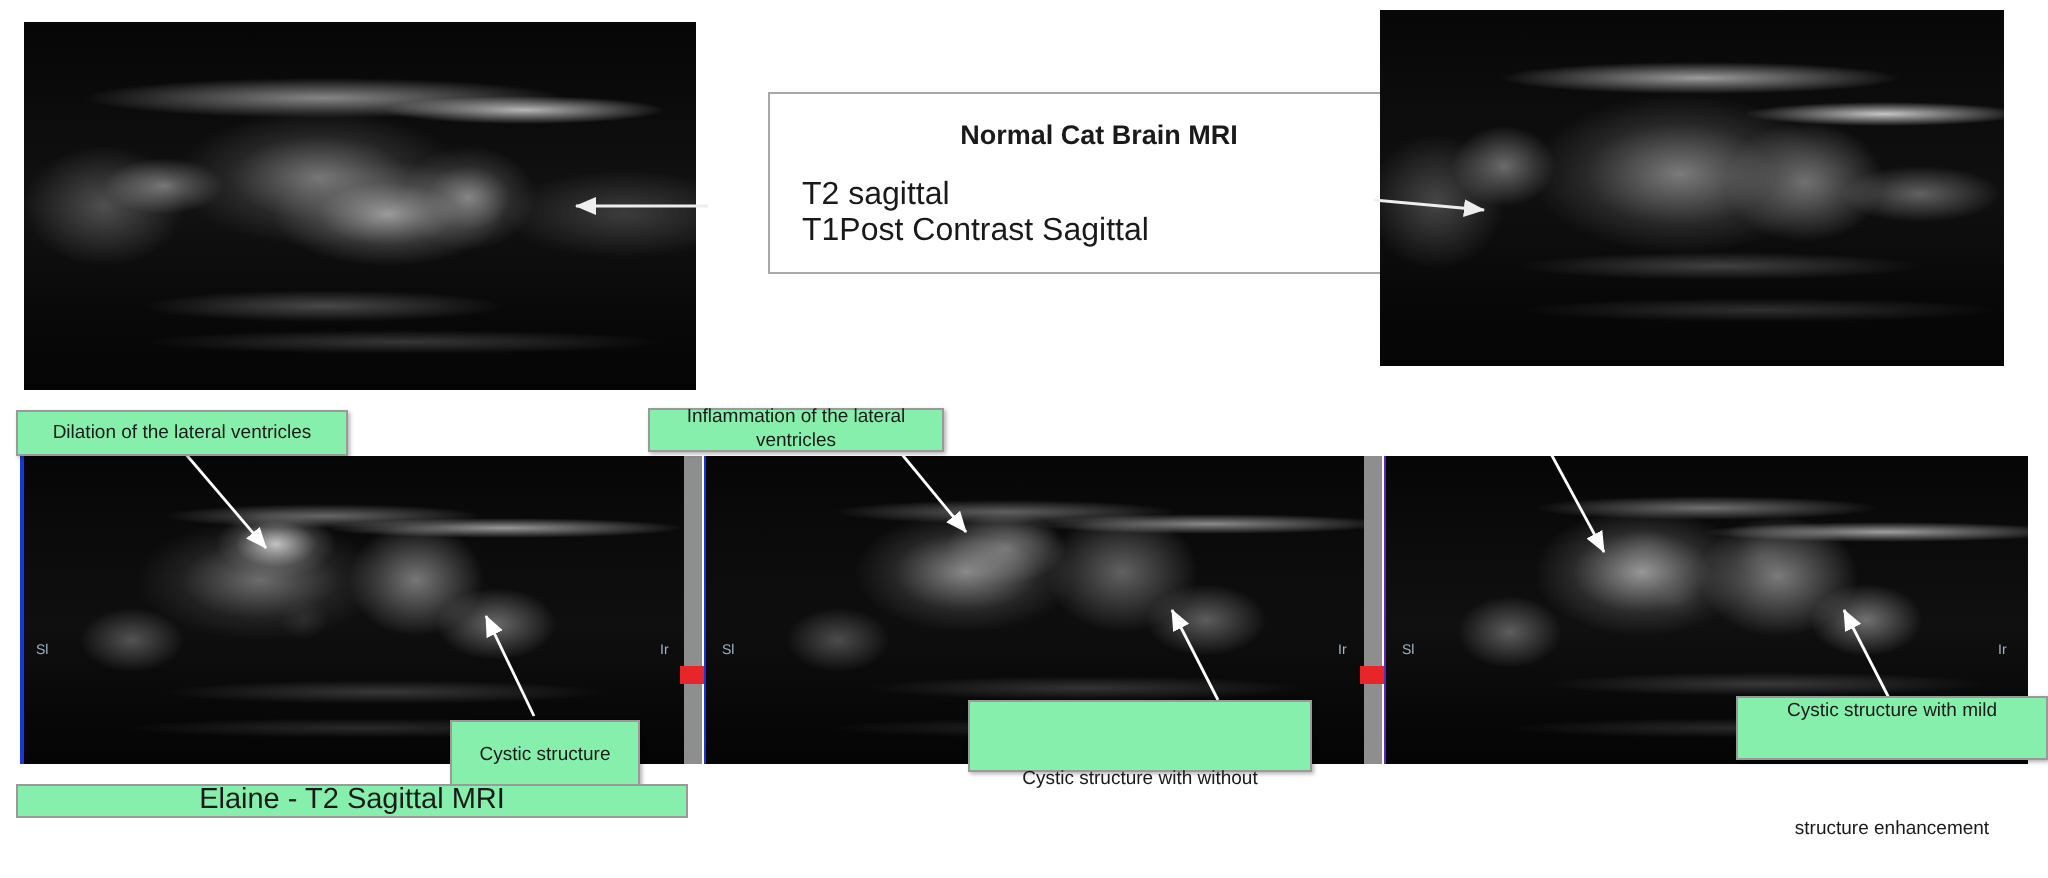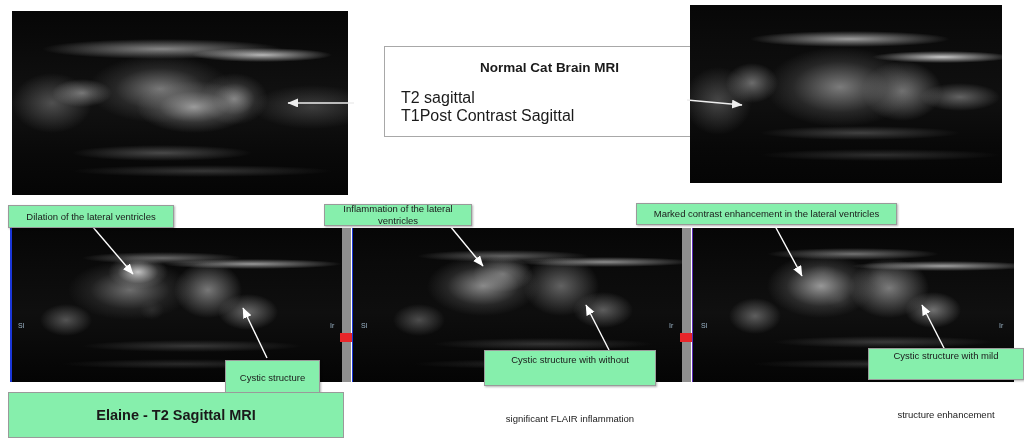--- a/index.html
+++ b/index.html
@@ -185,31 +185,27 @@
   <div class="box shadow" style="left:225px;top:360px;width:95px;height:36px;">
     <span class="note">Cystic structure</span>
   </div>
 
   <div class="box shadow" style="left:324px;top:204px;width:148px;height:22px;">
     <span class="note">Inflammation of the lateral ventricles</span>
   </div>
 
   <div class="box shadow" style="left:484px;top:350px;width:172px;height:36px;flex-direction:column;">
     <span class="note two" style="padding:0;">Cystic structure with without</span>
-    <span class="note two" style="padding:0;">significant FLAIR inflammation</span>
-  </div>
-
-  <div class="box shadow" style="left:636px;top:203px;width:261px;height:22px;">
-    <span class="note">Marked contrast enhancement in the lateral ventricles</span>
-  </div>
+  </div>
+
 
   <div class="box shadow" style="left:868px;top:348px;width:156px;height:32px;flex-direction:column;">
     <span class="note two" style="padding:0;">Cystic structure with mild</span>
     <span class="note two" style="padding:0;">structure enhancement</span>
   </div>
 
-  <div class="box" style="left:8px;top:392px;width:336px;height:46px;font-weight:bold;">
+  <div class="box" style="left:8px;top:392px;width:336px;height:17px;">
     <span class="caption">Elaine - T2 Sagittal MRI</span>
   </div>
 
 
 
 </div>
 
 </body></html>

